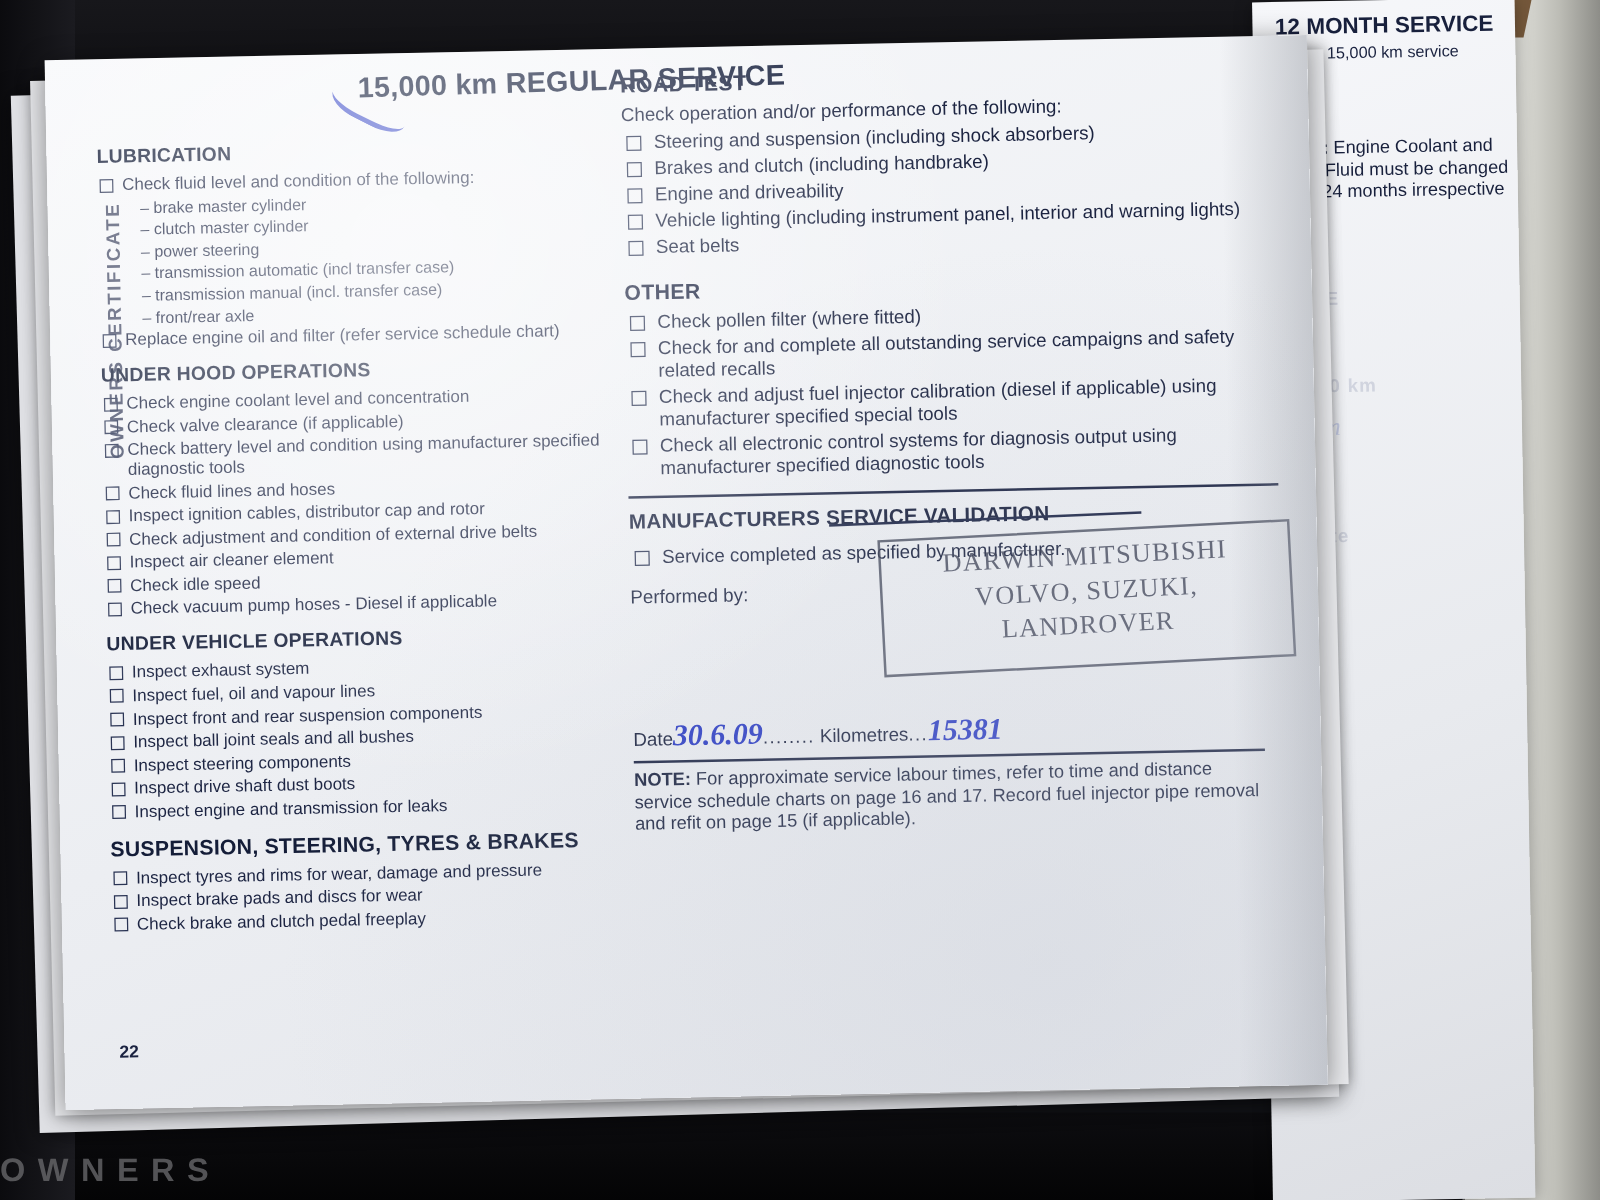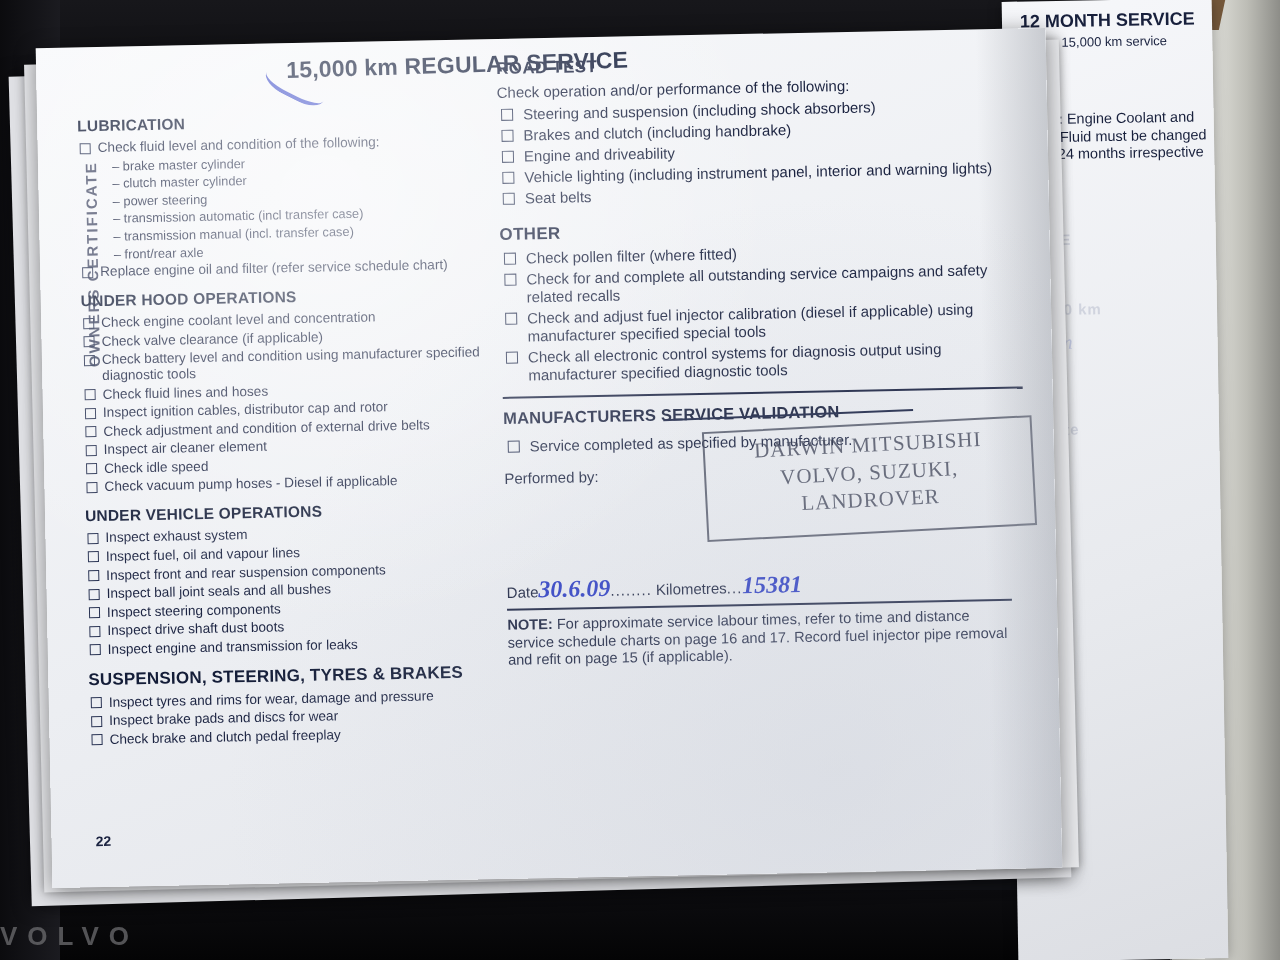--- a/index.html
+++ b/index.html
@@ -348,21 +348,21 @@
   }
 </style>
 </head>
 <body>
 
 <div id="stage">
 
   <div class="bg-dark-top"></div>
   <div class="bg-dark-bottom"></div>
   <div class="bg-left"></div>
-  <div class="pajero-text">VOLVO</div>
+  <div class="pajero-text">OWNERS</div>
 
   <div class="book-edge"></div>
   <div class="book-edge-top"></div>
   <div class="book-shadow-right"></div>
 
   <div class="page-right">
     <div class="rp-title">12 MONTH SERVICE</div>
     <div class="rp-sub">As per 15,000 km service</div>
     <div class="rp-note">
       <span>NOTE:</span>

